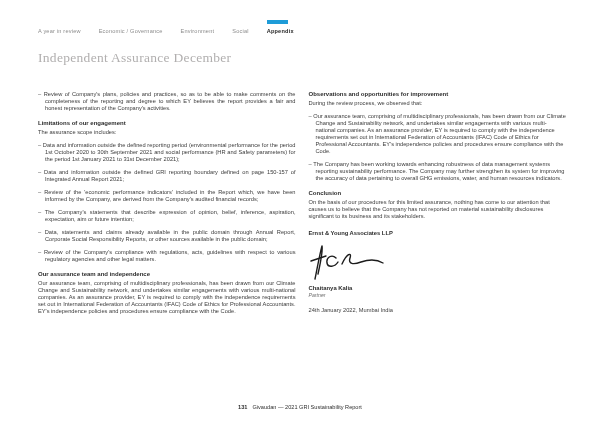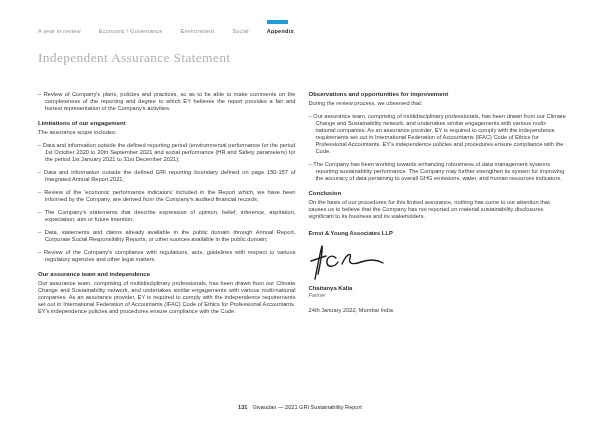--- a/index.html
+++ b/index.html
@@ -116,21 +116,21 @@
     </div>
     <div class="nav-item">
       <span>Social</span>
     </div>
     <div class="nav-item active">
       <span class="tab-indicator"></span>
       <span>Appendix</span>
     </div>
   </nav>
 
-  <h1 class="page-title">Independent Assurance Statement</h1>
+  <h1 class="page-title">Independent Assurance December</h1>
 
   <div class="content">
 
     <div class="col col-left">
       <ul class="dash-list">
         <li>Review of Company's plans, policies and practices, so as to be able to make comments on the completeness of the reporting and degree to which EY believes the report provides a fair and honest representation of the Company's activities.</li>
       </ul>
 
       <h2 class="section-heading">Limitations of our engagement</h2>
       <div class="intro-line">The assurance scope includes:</div>

